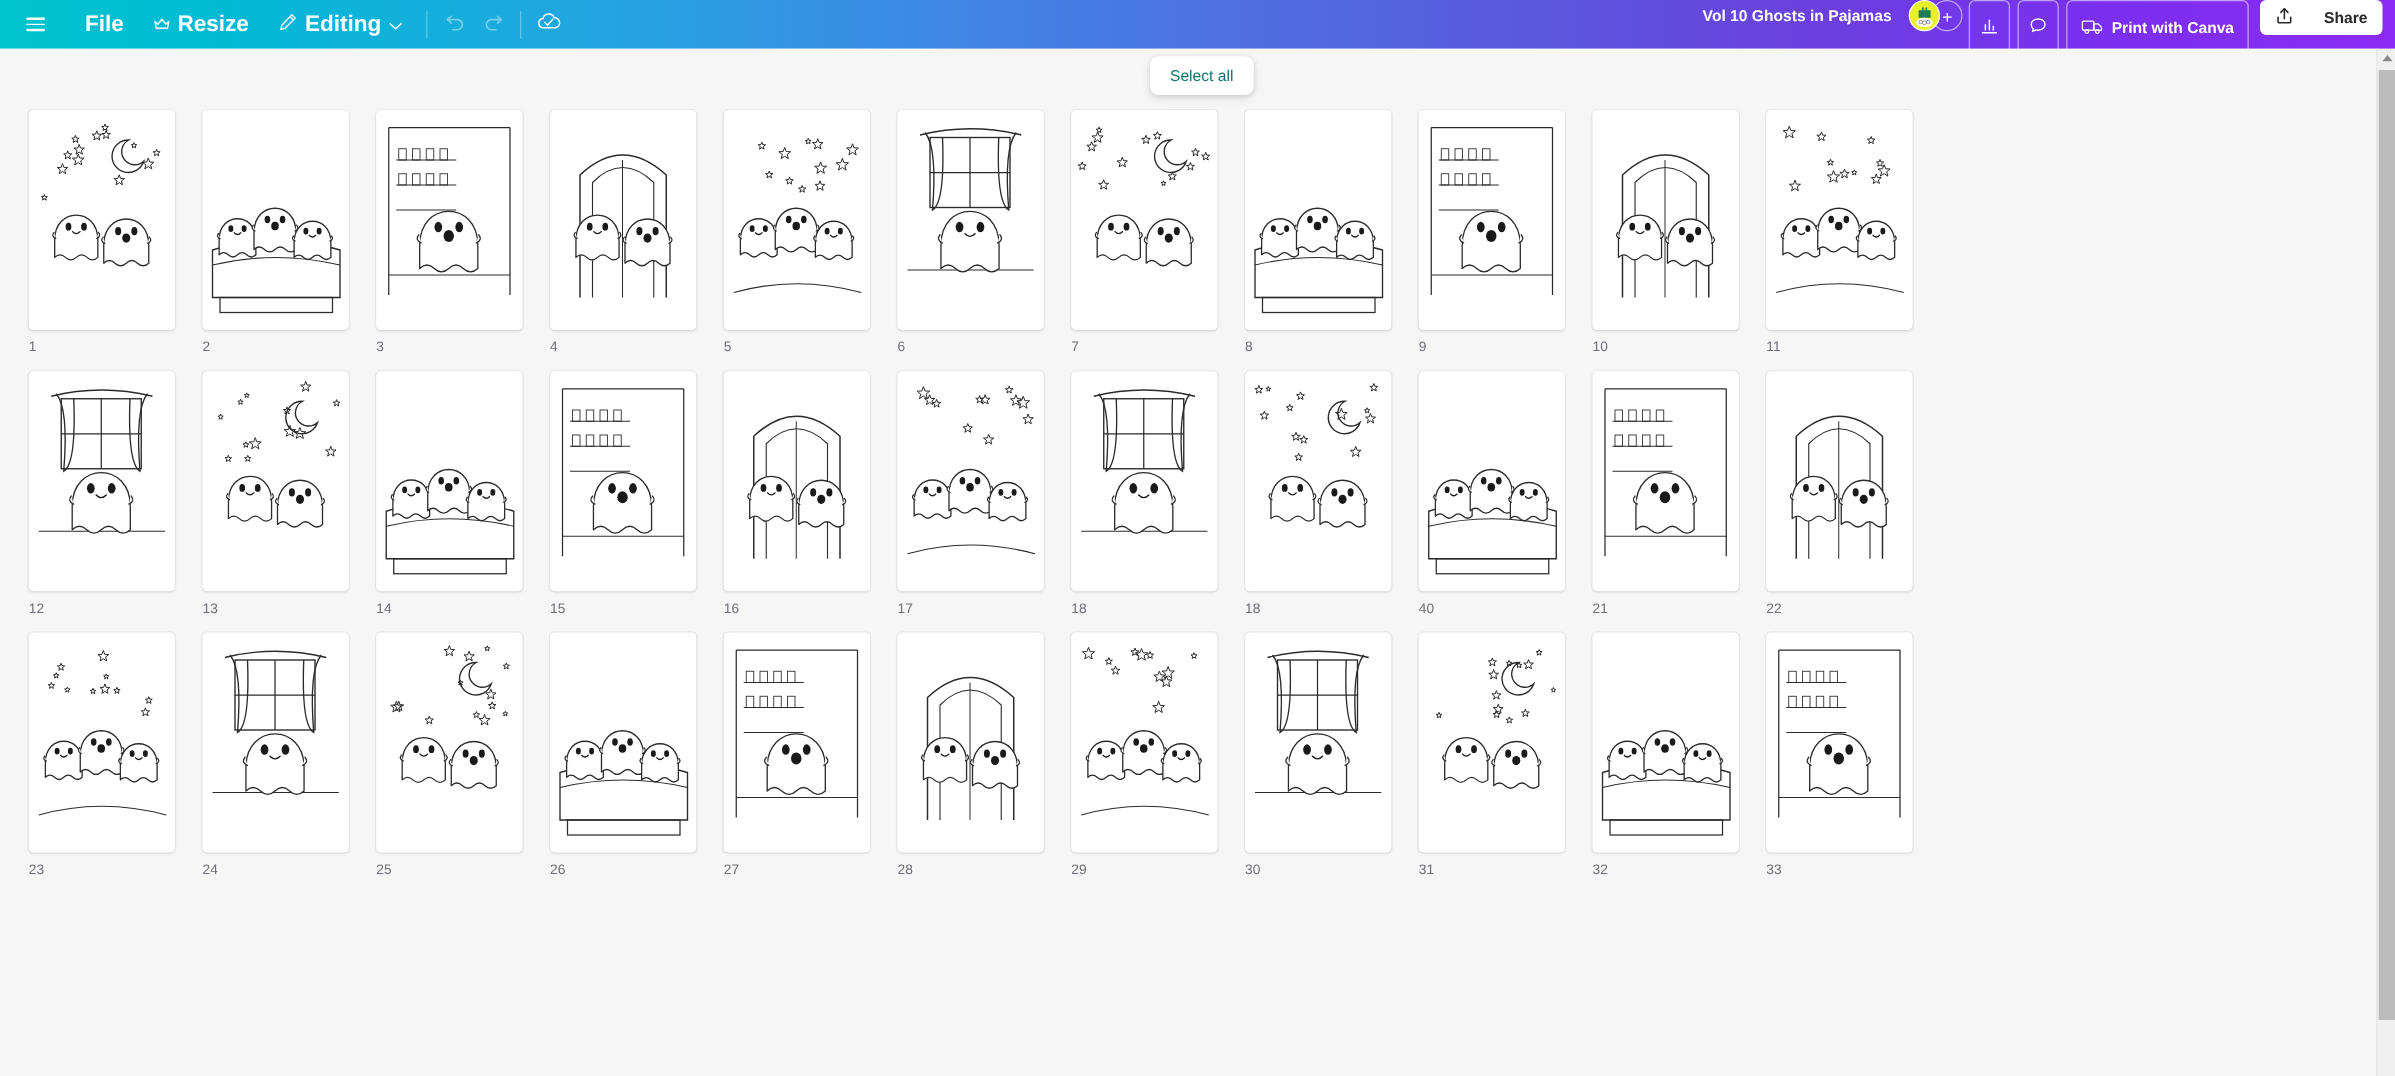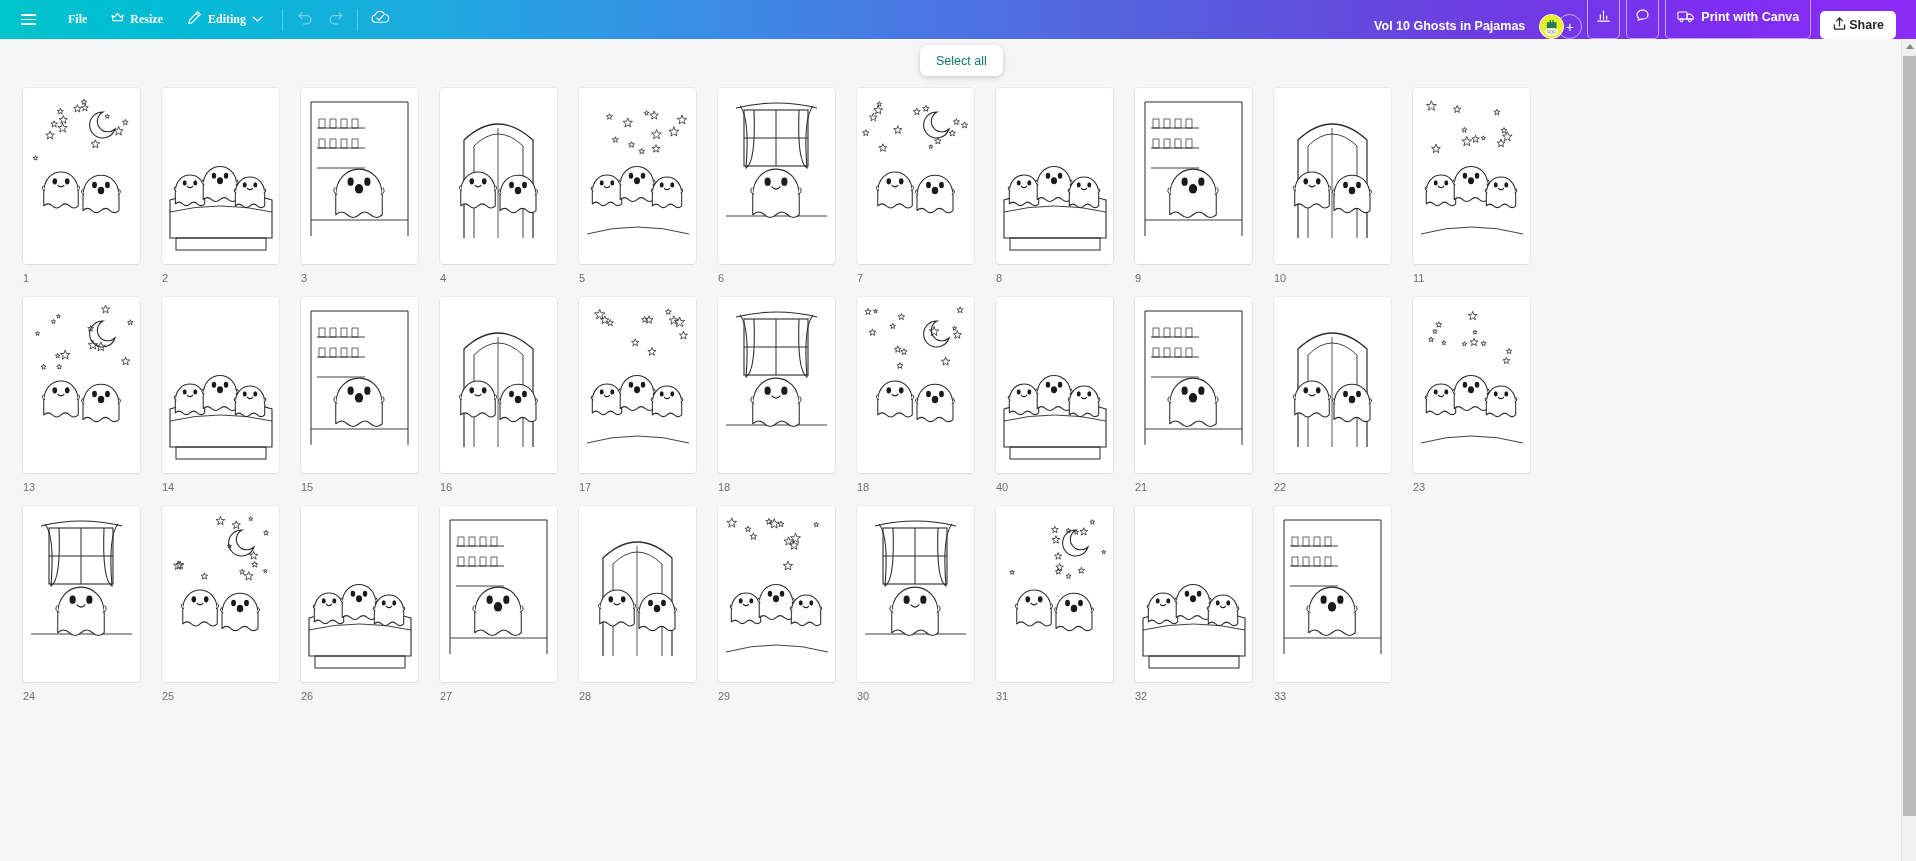--- a/index.html
+++ b/index.html
@@ -16,36 +16,35 @@
     width: 1916px; height: 39px;
     background: linear-gradient(90deg,
         #00c4cc 0%, #00bcd4 8%, #21a7e0 24%,
         #3d8ae6 38%, #4f6fe0 52%, #5a58dd 64%,
         #6b3fe0 76%, #7b2ff0 88%, #8b2bf5 100%);
     display: flex; align-items: center;
     color: #ffffff;
     user-select: none;
   }
   .tb-left { display: flex; align-items: center; height: 100%; }
-  .tb-right { display: flex; align-items: flex-end; height: 100%; margin-left: auto; padding-right: 20px; }
+  .tb-right { display: flex; align-items: flex-start; height: 100%; margin-left: auto; padding-right: 10px; }
 
   .hamburger {
     width: 36px; height: 39px;
     display: flex; flex-direction: column; justify-content: center; align-items: center;
     gap: 3px; margin-left: 10px; cursor: pointer;
   }
   .hamburger i { display: block; width: 15px; height: 1.6px; background: #fff; border-radius: 1px; }
 
   .menu-item {
     display: flex; align-items: center; gap: 6px;
     height: 28px; padding: 0 10px; margin: 16px 2px;
     border-radius: 5px; cursor: pointer;
-    font-size: 12px; font-weight: bold; color: #fff;
+    font-size: 18px; font-weight: bold; color: #fff;
     white-space: nowrap;
-    font-family: Liberation Serif, serif;
   }
   .menu-item.file { margin-left: 12px; }
 
   .tb-divider {
     width: 1px; height: 22px;
     background: rgba(255,255,255,0.32);
     margin: 0 7px;
   }
 
   .icon-btn {
@@ -87,21 +86,21 @@
     display: flex; align-items: center; justify-content: center;
     gap: 6px; padding: 0 8px; margin: 0 3px;
     cursor: pointer; color: #fff;
     font-size: 12.5px; font-weight: bold;
   }
   .ghost-btn.print { padding: 0 11px; }
 
   .share-btn {
     height: 28px; border-radius: 5px;
     background: #ffffff; color: #27272c;
-    display: flex; align-items: center; gap: 2px;
+    display: flex; align-items: center; gap: 24px;
     padding: 0 12px; margin-left: 6px;
     font-size: 12.5px; font-weight: bold; cursor: pointer;
   }
 
   
   .selectall {
     position: absolute; left: 920px; top: 45px;
     height: 31px; padding: 0 16px;
     background: #ffffff;
     border-radius: 7px;
@@ -627,20 +626,40 @@
             <path d="M 74.035 104.922 q -3.332 -1.568 -1.176 -4.116" fill="#fff" stroke="#2b2b2b" stroke-width="1.0" stroke-linecap="round"></path>
             <path d="M 101.965 104.922 q 3.332 -1.568 1.176 -4.116" fill="#fff" stroke="#2b2b2b" stroke-width="1.0" stroke-linecap="round"></path>
           </svg>
         </div>
         <div class="page-num">11</div>
       </div>
       <div class="cell">
         <div class="thumb">
           <svg viewBox="0 0 117 176" xmlns="http://www.w3.org/2000/svg">
             <rect width="117" height="176" fill="#ffffff"></rect>
+            <rect x="26" y="22" width="64" height="56" fill="none" stroke="#2b2b2b" stroke-width="1.1"></rect>
+            <path d="M58 22 V78 M26 50 H90" stroke="#2b2b2b" stroke-width="1"></path>
+            <path d="M22 18 q10 12 6 62 q10 -6 8 -58" fill="none" stroke="#2b2b2b" stroke-width="1.1"></path>
+            <path d="M95 18 q-10 12 -6 62 q-10 -6 -8 -58" fill="none" stroke="#2b2b2b" stroke-width="1.1"></path>
+            <path d="M18 20 Q58 10 99 20" fill="none" stroke="#2b2b2b" stroke-width="1.1"></path>
+            <path d="M8 128 H109" stroke="#2b2b2b" stroke-width="0.9"></path>
+            <path d="M 34.75 108 C 34.75 72.195 81.25 72.195 81.25 108 L 81.25 126.755 Q 75.4375 132.21099999999998 69.625 126.755 Q 63.8125 121.29899999999999 58 126.755 Q 52.1875 132.21099999999998 46.375 126.755 Q 40.5625 121.29899999999999 34.75 126.755 Z" fill="#fff" stroke="#2b2b2b" stroke-width="1.05" stroke-linejoin="round"></path>
+            <ellipse cx="49.63" cy="93.678" rx="3.1" ry="4.1850000000000005" fill="#1a1a1a"></ellipse>
+            <ellipse cx="66.37" cy="93.678" rx="3.1" ry="4.1850000000000005" fill="#1a1a1a"></ellipse>
+            <path d="M 53.97 98.948 Q 58 103.288 62.03 98.948" fill="none" stroke="#1a1a1a" stroke-width="1.1" stroke-linecap="round"></path>
+            <path d="M 35.9125 106.295 q -5.27 -2.4800000000000004 -1.8599999999999999 -6.510000000000001" fill="#fff" stroke="#2b2b2b" stroke-width="1.0" stroke-linecap="round"></path>
+            <path d="M 80.0875 106.295 q 5.27 -2.4800000000000004 1.8599999999999999 -6.510000000000001" fill="#fff" stroke="#2b2b2b" stroke-width="1.0" stroke-linecap="round"></path>
+          </svg>
+        </div>
+        <div class="page-num">12</div>
+      </div>
+      <div class="cell">
+        <div class="thumb">
+          <svg viewBox="0 0 117 176" xmlns="http://www.w3.org/2000/svg">
+            <rect width="117" height="176" fill="#ffffff"></rect>
             <path d="M80 24 a13 13 0 1 0 12 17 a10.5 10.5 0 1 1 -12 -17 Z" fill="none" stroke="#2b2b2b" stroke-width="1.1"></path>
             <polygon points="36.2,67.3 36.9,69.0 38.7,69.1 37.3,70.3 37.8,72.1 36.2,71.0 34.7,72.1 35.2,70.3 33.7,69.1 35.6,69.0" fill="none" stroke="#2b2b2b" stroke-width="0.8"></polygon>
             <polygon points="77.9,45.0 79.1,48.2 82.5,48.4 79.8,50.5 80.7,53.8 77.9,51.9 75.0,53.8 75.9,50.5 73.3,48.4 76.7,48.2" fill="none" stroke="#2b2b2b" stroke-width="0.8"></polygon>
             <polygon points="30.4,22.4 30.9,23.9 32.5,24.0 31.3,25.0 31.7,26.5 30.4,25.6 29.1,26.5 29.5,25.0 28.3,24.0 29.8,23.9" fill="none" stroke="#2b2b2b" stroke-width="0.8"></polygon>
             <polygon points="35.4,17.3 35.9,18.6 37.4,18.7 36.3,19.6 36.6,21.0 35.4,20.2 34.3,21.0 34.6,19.6 33.5,18.7 35.0,18.6" fill="none" stroke="#2b2b2b" stroke-width="0.8"></polygon>
             <polygon points="34.7,56.4 35.3,58.0 37.1,58.1 35.7,59.2 36.2,60.8 34.7,59.9 33.3,60.8 33.7,59.2 32.4,58.1 34.1,58.0" fill="none" stroke="#2b2b2b" stroke-width="0.8"></polygon>
             <polygon points="69.9,43.4 71.1,46.6 74.5,46.7 71.8,48.9 72.7,52.1 69.9,50.2 67.1,52.1 68.0,48.9 65.3,46.7 68.7,46.6" fill="none" stroke="#2b2b2b" stroke-width="0.8"></polygon>
             <polygon points="82.6,8.1 83.6,11.0 86.7,11.1 84.3,13.0 85.1,16.0 82.6,14.3 80.0,16.0 80.9,13.0 78.5,11.1 81.5,11.0" fill="none" stroke="#2b2b2b" stroke-width="0.8"></polygon>
             <polygon points="14.5,34.3 15.1,35.8 16.6,35.9 15.4,36.9 15.8,38.4 14.5,37.5 13.2,38.4 13.6,36.9 12.4,35.9 13.9,35.8" fill="none" stroke="#2b2b2b" stroke-width="0.8"></polygon>
             <polygon points="107.3,22.7 108.0,24.6 110.0,24.7 108.4,25.9 109.0,27.8 107.3,26.7 105.6,27.8 106.2,25.9 104.6,24.7 106.6,24.6" fill="none" stroke="#2b2b2b" stroke-width="0.8"></polygon>

